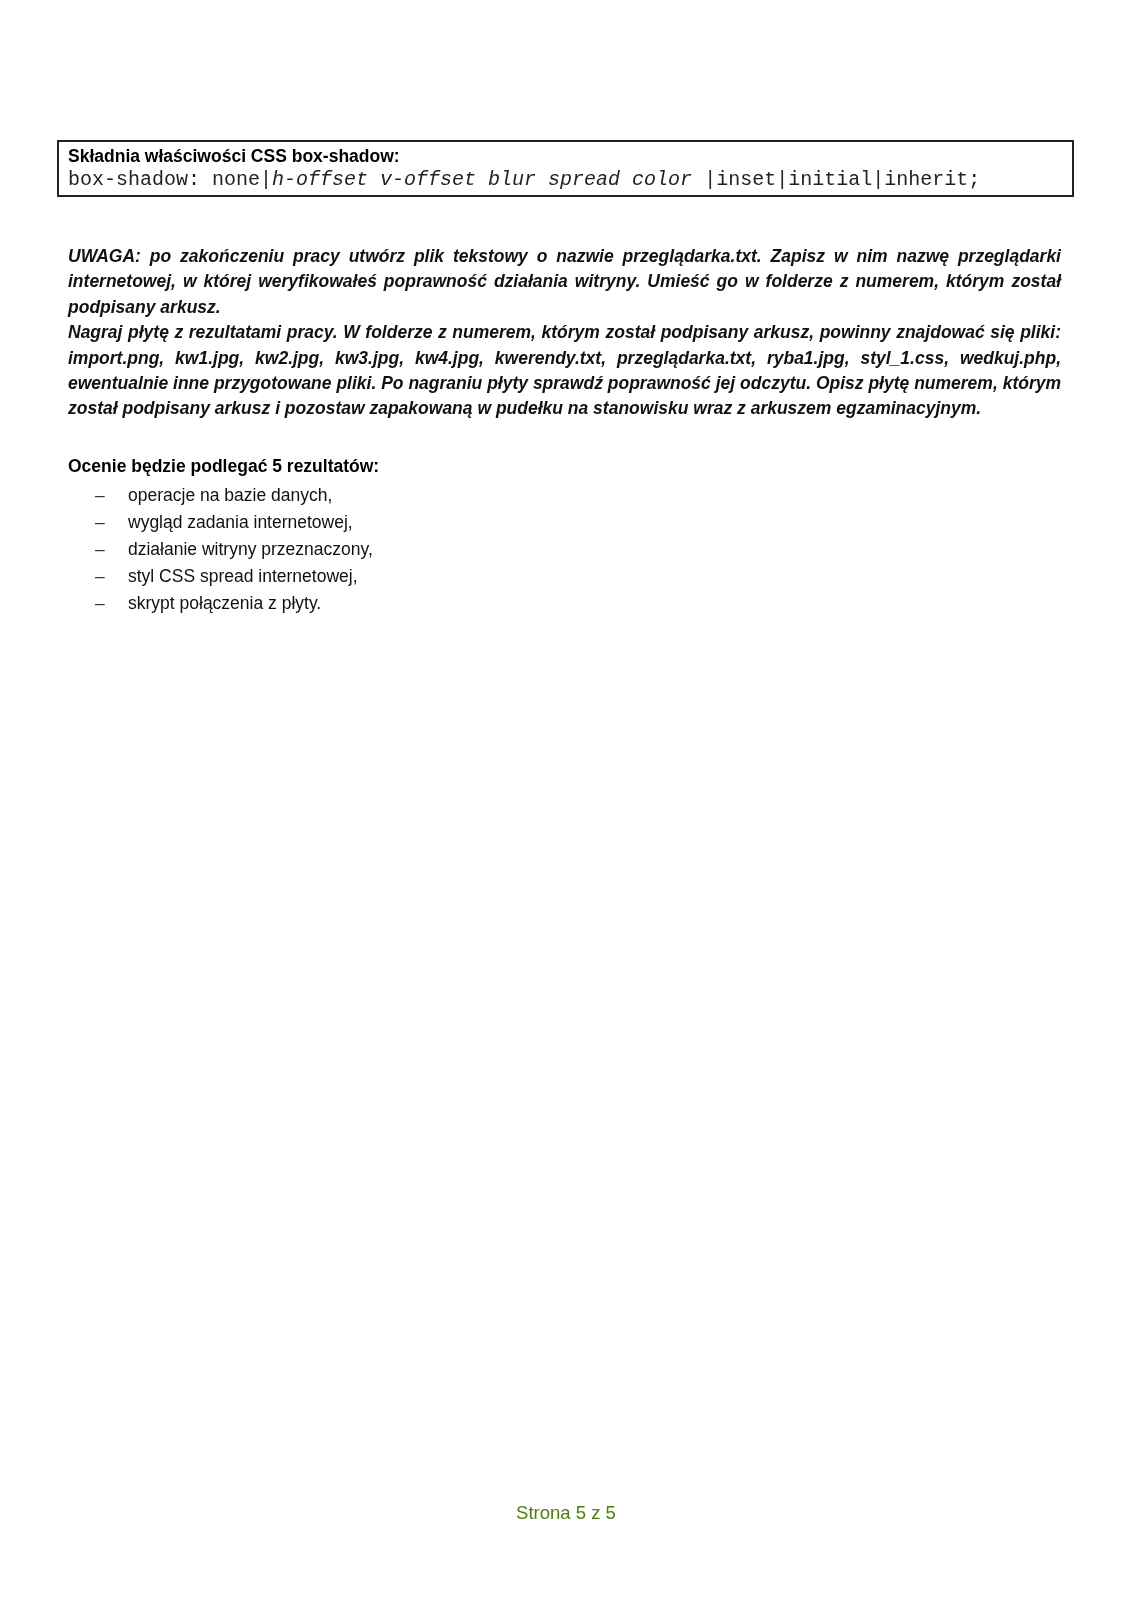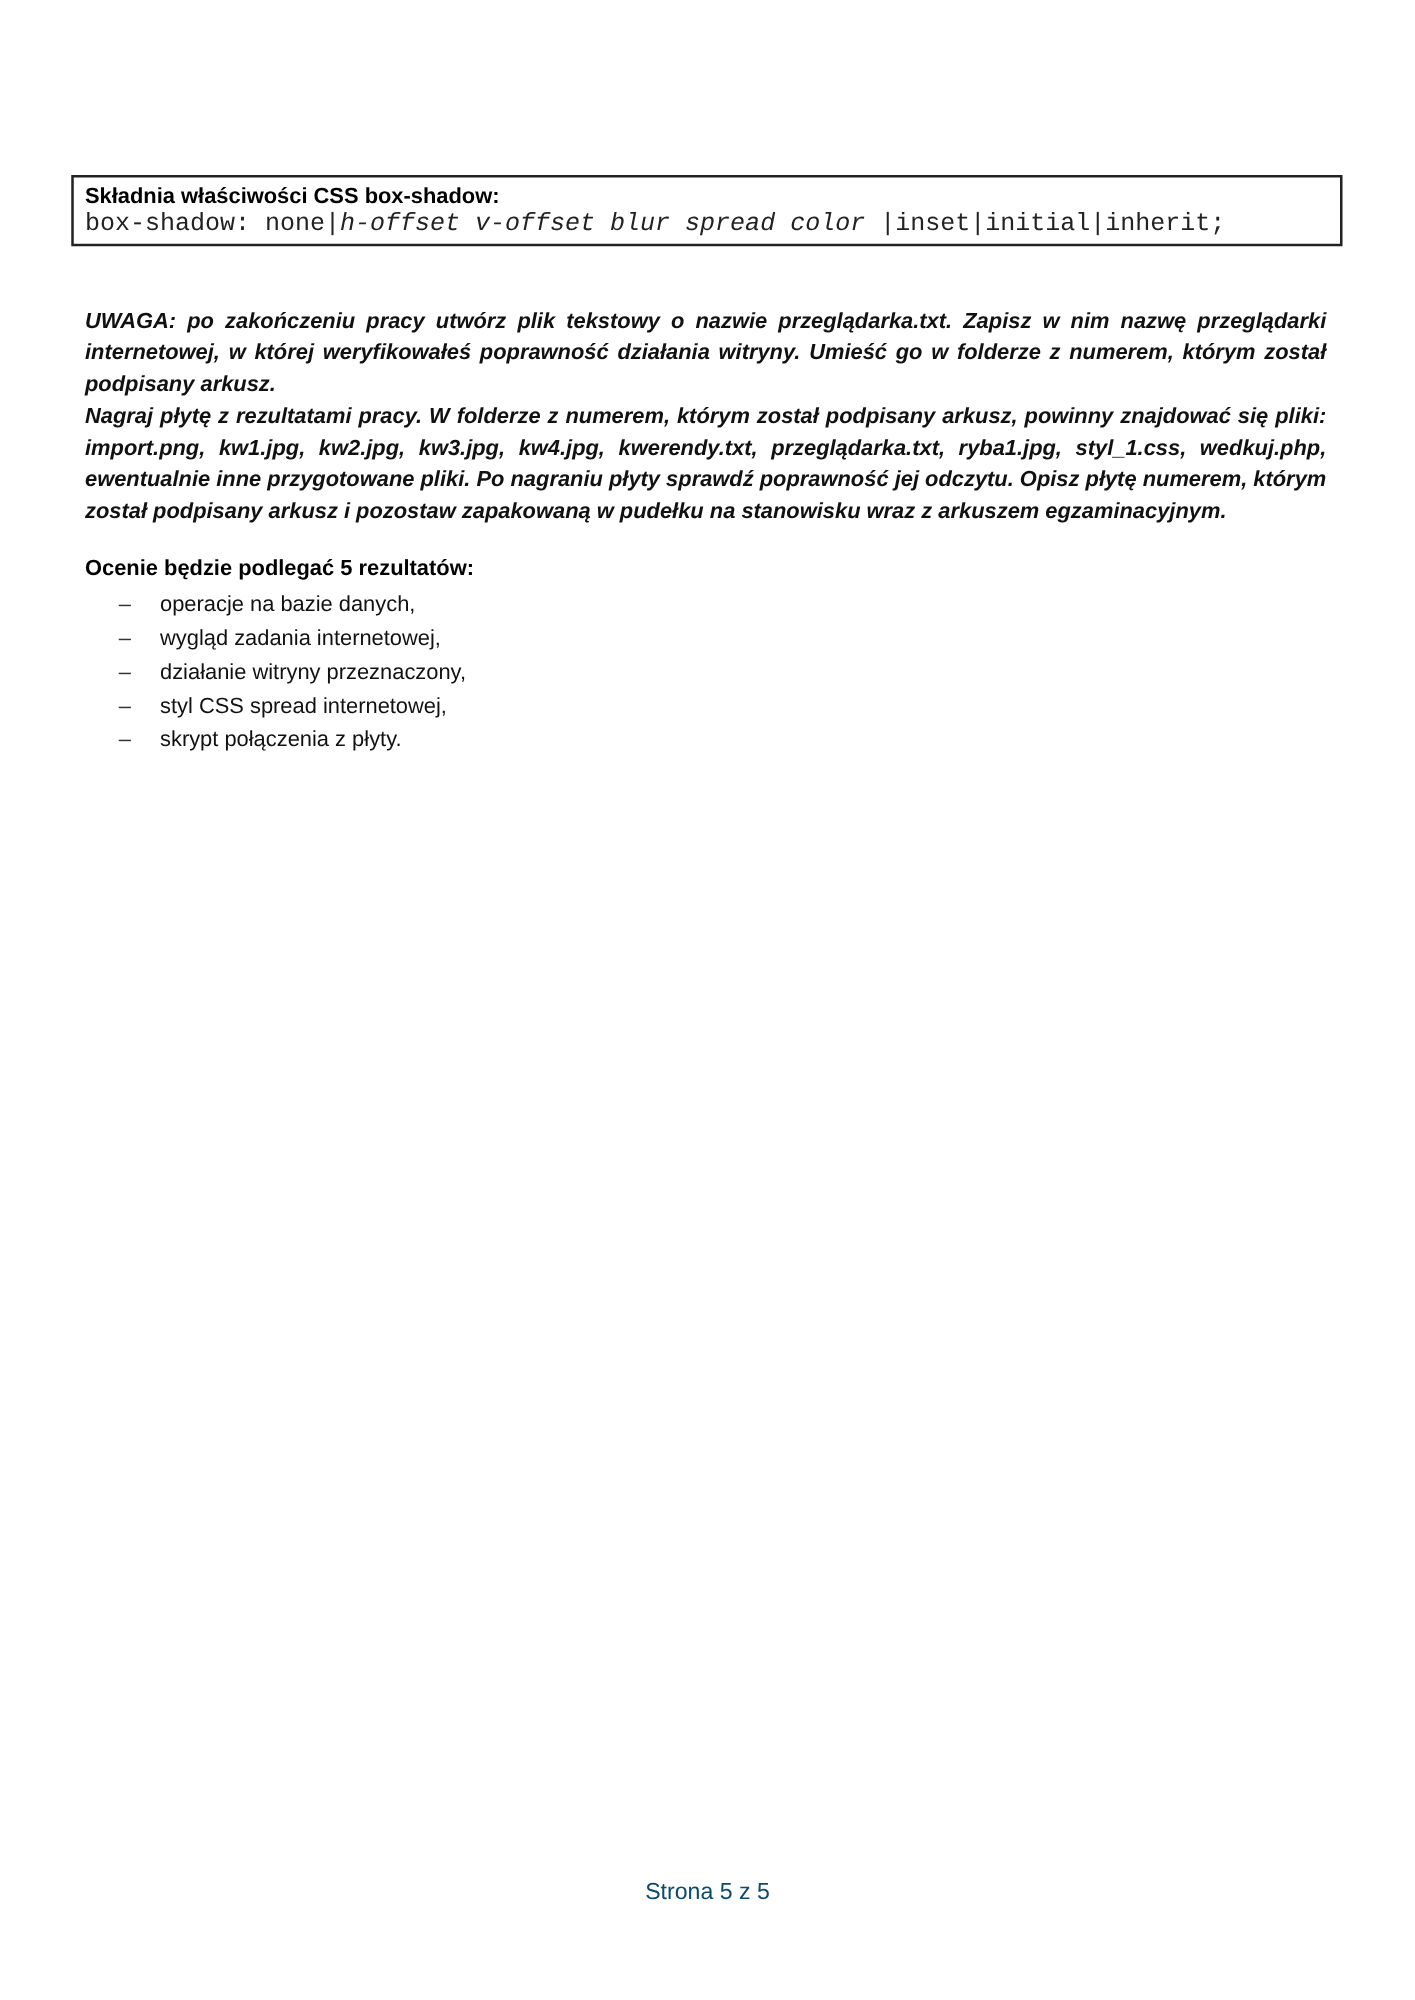--- a/index.html
+++ b/index.html
@@ -56,21 +56,21 @@
     font-weight: bold;
     font-size: 17.5px;
     line-height: 25px;
     margin: 0;
     color: #000000;
   }
   .time-note {
     margin-top: 14px;
   }
   .eval-heading {
-    margin-top: 20px;
+    margin-top: 32px;
   }
   .eval-list {
     list-style: none;
     margin: 3px 0 0 0;
     padding: 0;
     font-size: 17.5px;
     line-height: 27px;
     color: #111111;
   }
   .eval-list li {
@@ -81,21 +81,21 @@
     margin-left: 27px;
     color: #333333;
   }
   .footer {
     position: absolute;
     top: 1502px;
     left: 0;
     width: 1132px;
     text-align: center;
     font-size: 18.5px;
-    color: #0c4a6e;
+    color: #4d7c0f;
   }
 </style>
 </head>
 <body>
 
 <div class="page">
 
   <div class="syntax-box">
     <div class="syntax-title">Składnia właściwości CSS box-shadow:</div>
     <div class="syntax-code"><span>box-shadow: none|</span><span class="code-italic">h-offset v-offset blur spread color </span><span>|inset|initial|inherit;</span></div>

